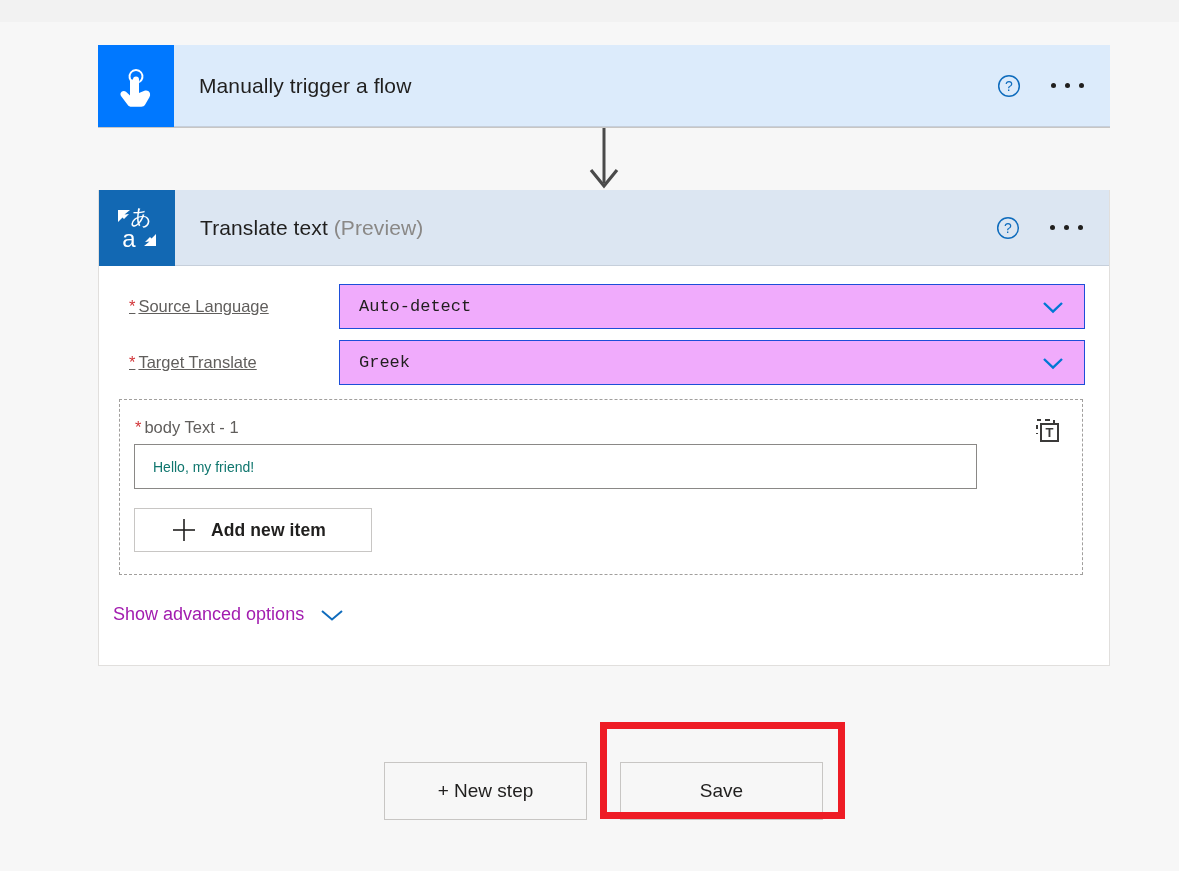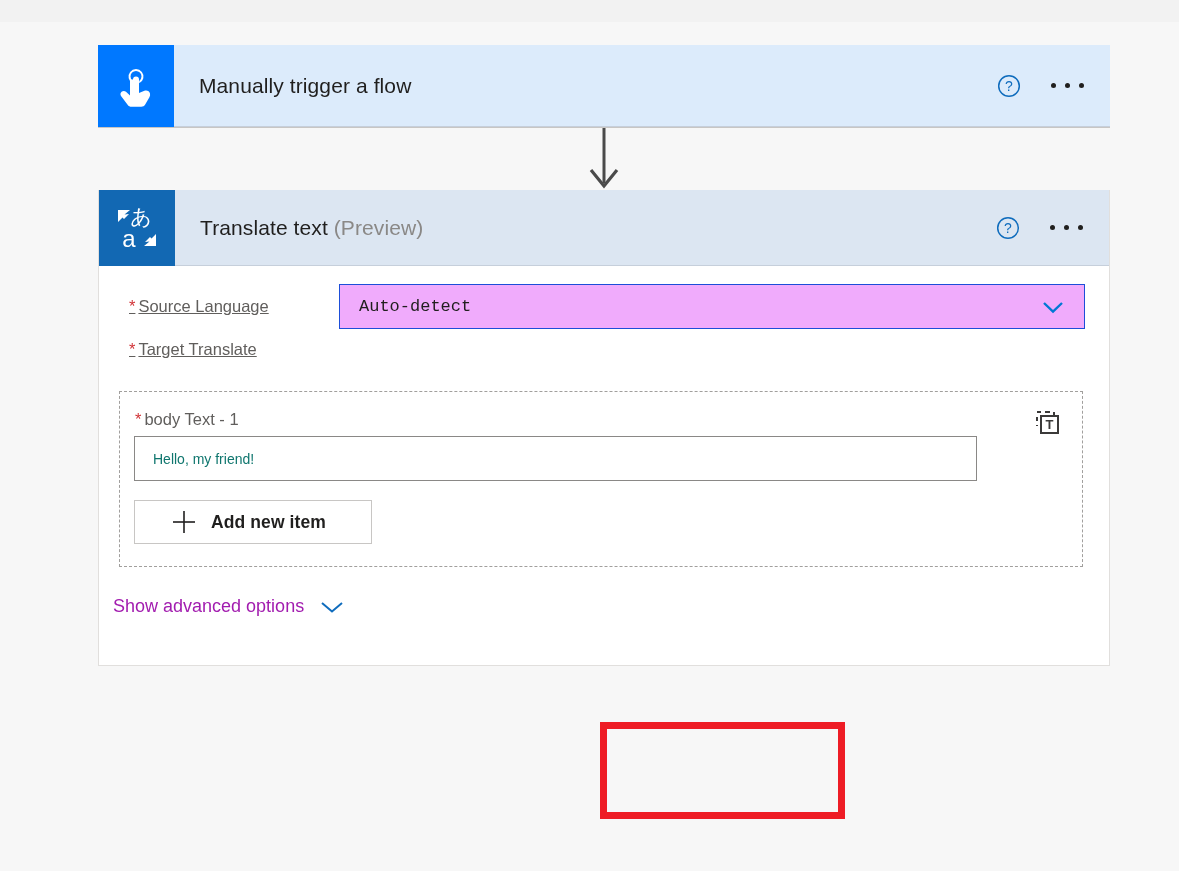--- a/index.html
+++ b/index.html
@@ -184,21 +184,21 @@
     right: 20px;
     top: 50%;
     transform: translateY(-50%);
     width: 22px;
     height: 14px;
   }
 
   
   .array-box {
     position: relative;
-    margin: 32px 0 0 6px;
+    margin: 14px 0 0 6px;
     border: 1px dashed #a19f9d;
     padding: 18px 20px 22px 14px;
     box-sizing: border-box;
     width: 964px;
   }
   .array-label {
     font-size: 16.5px;
     color: #605e5c;
     margin: 0 0 7px 1px;
   }
@@ -390,20 +390,26 @@
           <svg class="chev" viewBox="0 0 22 14">
             <polyline points="2,3 11,11.5 20,3" fill="none" stroke="#0078d4" stroke-width="2.4"></polyline>
           </svg>
         </div>
       </div>
 
       <div class="form-row">
         <div class="field-label">
           <span class="req">*</span><span>Target Translate</span>
         </div>
+        <div class="combo">
+          <span class="combo-value">Greek</span>
+          <svg class="chev" viewBox="0 0 22 14">
+            <polyline points="2,3 11,11.5 20,3" fill="none" stroke="#0078d4" stroke-width="2.4"></polyline>
+          </svg>
+        </div>
       </div>
 
       <div class="array-box">
         <div class="array-label">
           <span class="req">*</span><span>body Text - 1</span>
         </div>
 
         <div class="text-input">
           <span>Hello, my friend!</span>
         </div>
@@ -428,16 +434,20 @@
       <div class="advanced">
         <span class="lbl">Show advanced options</span>
         <svg viewBox="0 0 24 14">
           <polyline points="2,3 12,11.5 22,3" fill="none" stroke="#0f6cbd" stroke-width="2"></polyline>
         </svg>
       </div>
 
     </div>
   </div>
 
+  <div class="footer">
+    <div class="btn" id="new-step-button">+ New step</div>
+    <div class="btn" id="save-button">Save</div>
+  </div>
 
 </div>
 
 <div class="highlight-box"></div>
 
 </body></html>

